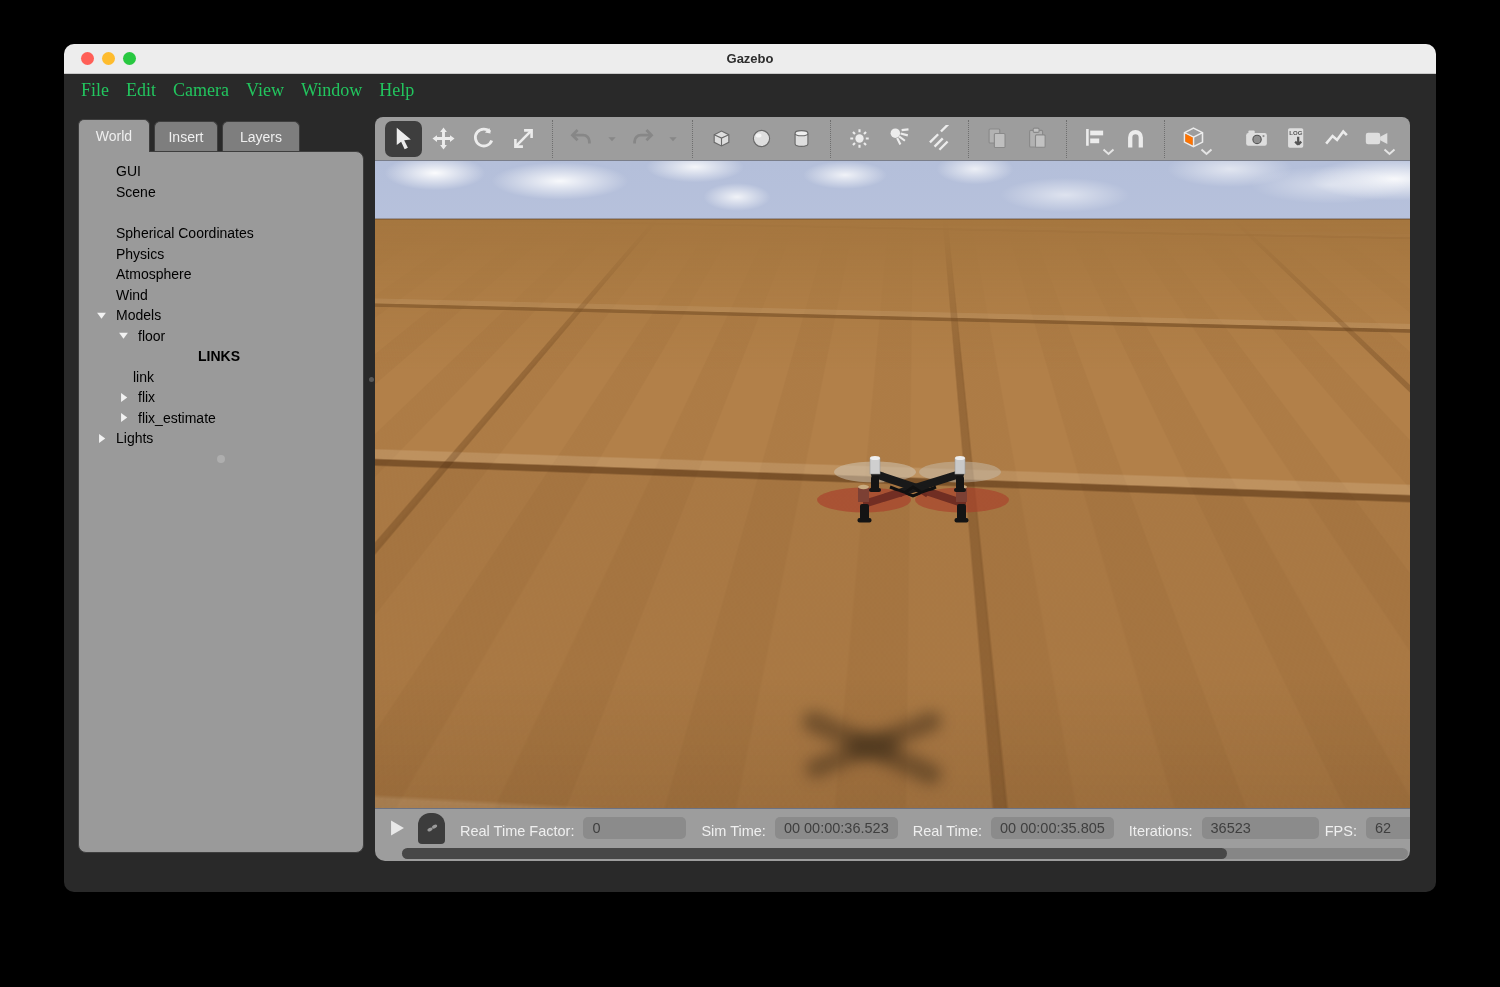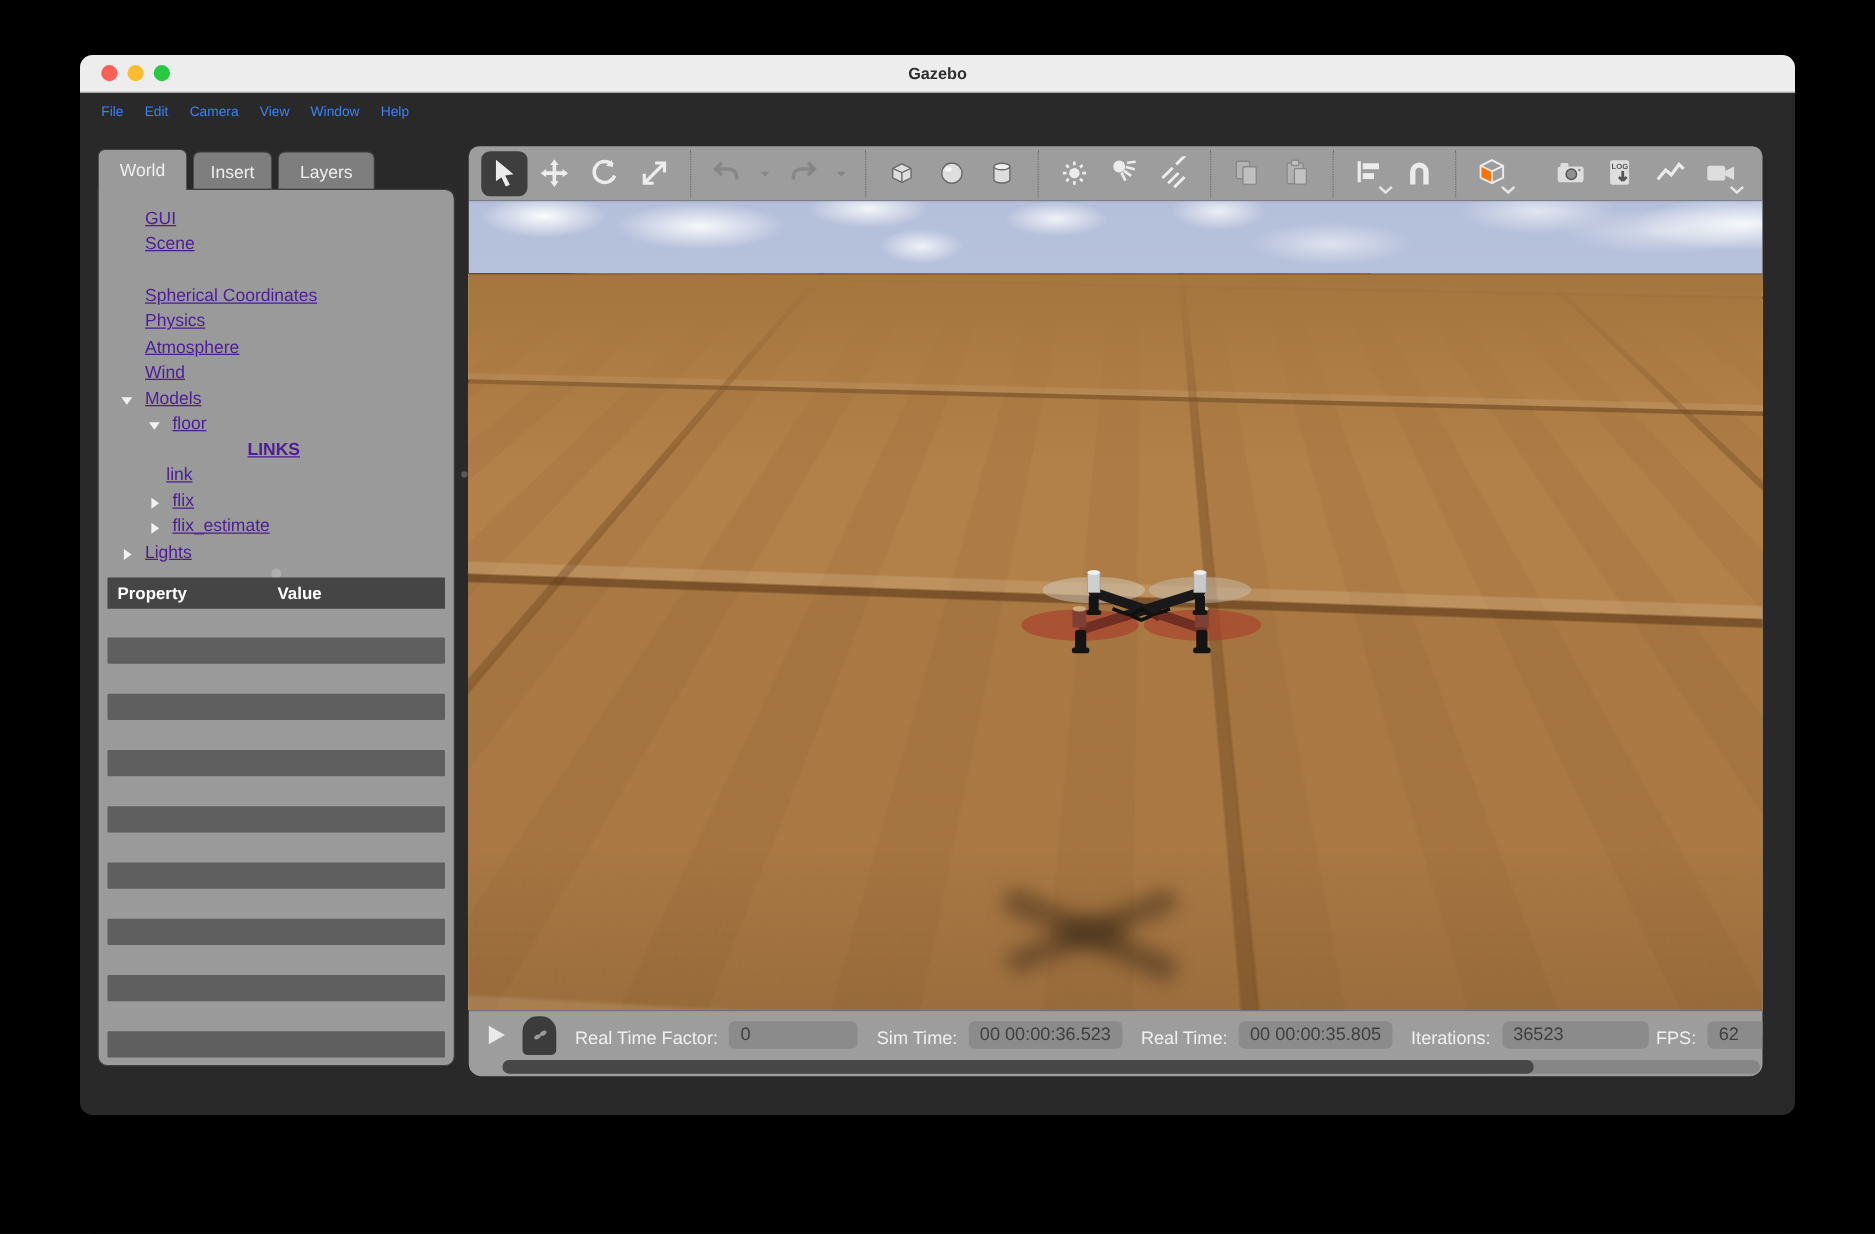--- a/index.html
+++ b/index.html
@@ -10,34 +10,34 @@
 
   
   .titlebar { position:relative; height:30px; background:#ededed; border-bottom:1px solid #c8c8c8;
     display:flex; align-items:center; }
   .traffic { display:flex; gap:8px; margin-left:17px; }
   .traffic span { width:13px; height:13px; border-radius:50%; display:block; }
   .win-title { position:absolute; left:0; right:0; text-align:center; font-size:13px; font-weight:bold; color:#2e2e2e; }
 
   
   .menubar { height:32px; display:flex; align-items:center; gap:17px; padding-left:17px; }
-  .menubar span { color:#3b82f6; font-size:11px; cursor:default; }
+  .menubar span { color:#22c55e; font-size:18px; cursor:default;font-family:Liberation Serif, serif; }
 
   
   .side { position:absolute; left:14px; top:74px; width:286px; height:735px; }
   .tabs { display:flex; align-items:flex-end; height:33px; position:relative; z-index:2; }
   .tab { border:1px solid #3e3e3e; border-bottom:none; border-radius:6px 6px 0 0;
     background:#7e7e7e; color:#efefef; font-size:14px; height:30px; display:flex;
     align-items:center; justify-content:center; margin-right:4px; }
   .tab.active { background:#9a9a9a; height:33px; margin-bottom:-1px; }
   .tab-world { width:72px; } .tab-insert { width:64px; } .tab-layers { width:78px; }
   .panel-box { position:absolute; left:0; top:33px; bottom:0; width:286px; background:#9a9a9a;
     border:1px solid #3e3e3e; border-radius:0 8px 8px 8px; overflow:hidden; }
   .tree { padding-top:9px; }
-  .tree-item { height:20.5px; display:flex; align-items:flex-end; color:#4c1d95; font-size:14px; position:relative;text-decoration:underline; }
+  .tree-item { height:20.5px; display:flex; align-items:center; color:#000000; font-size:14px; position:relative; }
   .tree-item .lbl { white-space:nowrap; }
   .tree-item.bold .lbl { font-weight:bold; }
   .tree-arrow { position:absolute; width:11px; height:11px; }
   .tree-arrow svg { width:11px; height:11px; fill:#f2f2f2; display:block; }
   .splitter-dot { position:absolute; left:50%; top:303px; width:8px; height:8px; margin-left:-4px;
     border-radius:50%; background:#aeaeae; }
   .prop-table { position:absolute; left:0; right:0; top:310px; bottom:0; }
   .prop-head { margin:0 7px; height:25px; background:#454545; display:flex; align-items:center; }
   .prop-head span { color:#fff; font-size:13.5px; font-weight:bold; }
   .prop-head .c1 { padding-left:8px; width:136px; }
@@ -211,36 +211,20 @@
           <div class="tree-item" style="padding-left: 37px;">
             <span class="tree-arrow" style="left: 17px;">
               <svg viewBox="0 0 10 10">
                 <path d="M2.8 1 V9 L8.4 5 Z"></path>
               </svg>
             </span>
             <span class="lbl">Lights</span>
           </div>
         </div>
       <div class="splitter-dot"></div>
-      <div class="prop-table">
-        <div class="prop-head">
-          <span class="c1">Property</span>
-          <span class="c2">Value</span>
-        </div>
-        <div id="prop-rows">
-            <div class="prop-row"></div>
-            <div class="prop-row"></div>
-            <div class="prop-row"></div>
-            <div class="prop-row"></div>
-            <div class="prop-row"></div>
-            <div class="prop-row"></div>
-            <div class="prop-row"></div>
-            <div class="prop-row"></div>
-          </div>
-      </div>
     </div>
   </div>
 
   <div class="gap-dot"></div>
 
   <div class="viewport">
     <div class="toolbar">
         <button class="tbtn selected">
           <svg class="ic" viewBox="0 0 24 24">
             <path d="M6 2.5 L18.5 12.8 L12.6 13.6 L15.9 20.2 L13 21.5 L9.9 14.9 L6 17.8 Z" fill="currentColor"></path>

